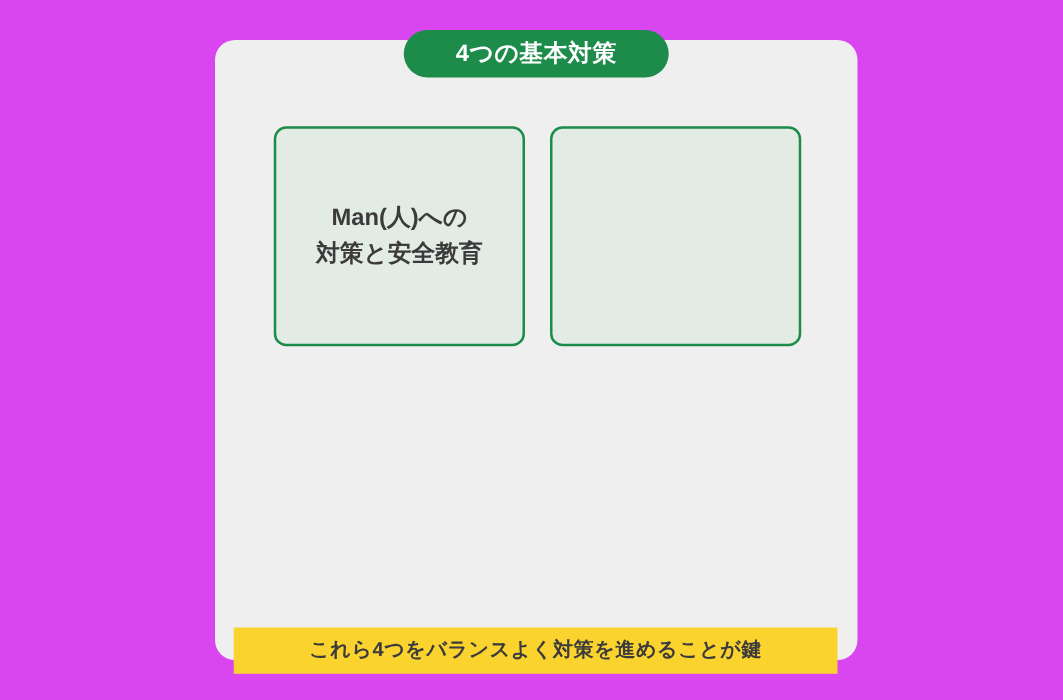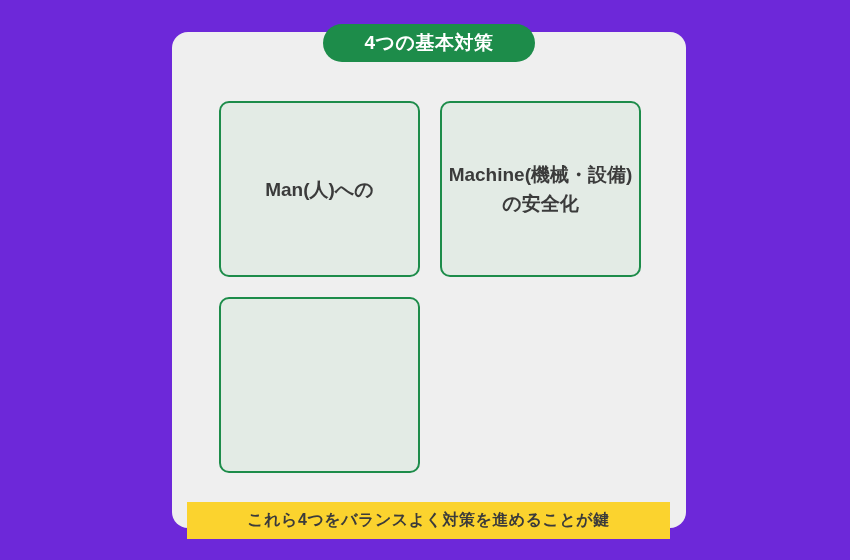--- a/index.html
+++ b/index.html
@@ -4,21 +4,21 @@
 <style>
   * { margin: 0; padding: 0; box-sizing: border-box; }
   html, body { background: #ffffff; }
   body {
     font-family: "Liberation Sans", "DejaVu Sans", sans-serif;
     width: 850px; height: 560px; overflow: hidden;
   }
   .canvas {
     position: relative;
     width: 850px; height: 560px;
-    background: #6d28d9;
+    background: #d946ef;
   }
   .panel {
     position: absolute;
     left: 172px; top: 32px;
     width: 514px; height: 496px;
     background: #efefef;
     border-radius: 16px;
   }
   .badge {
     position: absolute;
@@ -75,26 +75,23 @@
   <div class="panel"></div>
 
   <div class="badge">
     <span>4つの基本対策</span>
   </div>
 
   <div class="grid">
 
     <div class="quad">
       <span>Man(人)への</span>
+      <span>対策と安全教育</span>
     </div>
 
-    <div class="quad">
-      <span>Machine(機械・設備)</span>
-      <span>の安全化</span>
-    </div>
 
 
     <div class="quad">
     </div>
 
   </div>
 
   <div class="footer">
     <span>これら4つをバランスよく対策を進めることが鍵</span>
   </div>

